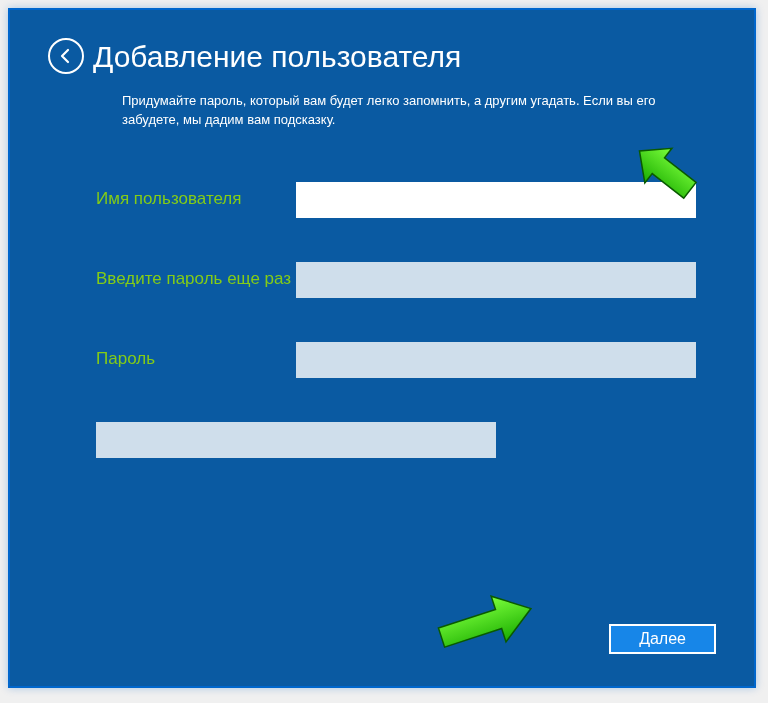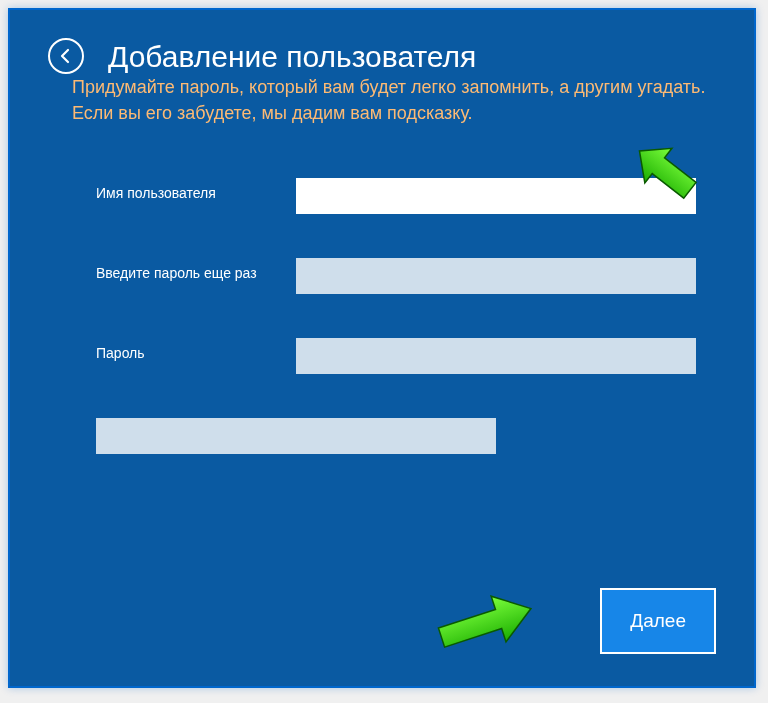--- a/index.html
+++ b/index.html
@@ -18,58 +18,59 @@
     height: 680px;
     background: #0a5aa2;
     border: 2px solid #0066cc;
     color: #ffffff;
     padding: 28px 38px 28px 38px;
     box-shadow: 0 0 8px rgba(0,100,200,0.3);
   }
   .header-row {
     display: flex;
     align-items: center;
-    gap: 24px;
+    gap: 9px;
+    margin-bottom: 18px;
   }
   .back-btn {
     width: 36px;
     height: 36px;
     border: 2px solid #ffffff;
     border-radius: 50%;
     display: flex;
     align-items: center;
     justify-content: center;
     cursor: pointer;
     flex-shrink: 0;
   }
   .back-btn svg { display: block; }
   .title {
     font-size: 30px;
     font-weight: 300;
     line-height: 1.1;
   }
   .description {
-    font-size: 18px;
+    font-size: 13px;
     line-height: 1.45;
-    margin-left: 24px;
+    margin-left: 74px;
     margin-bottom: 52px;
-    color: #fdba74;
+    color: #ffffff;
   }
   .form-row {
     display: flex;
     align-items: flex-start;
     margin-left: 48px;
     margin-bottom: 44px;
   }
   .form-label {
     width: 200px;
-    font-size: 14px;
+    font-size: 17px;
     padding-top: 6px;
     line-height: 1.3;
-    color: #ffffff;
+    color: #84cc16;
   }
   .form-input {
     width: 400px;
     height: 36px;
     border: none;
     background: #cfdeeb;
     font-size: 15px;
     padding: 0 8px;
     color: #333;
   }
@@ -79,22 +80,22 @@
   }
   .button-bar {
     position: absolute;
     bottom: 32px;
     right: 38px;
   }
   .next-btn {
     background: #1786e8;
     border: 2px solid #ffffff;
     color: #ffffff;
-    font-size: 19px;
-    padding: 20px 28px;
+    font-size: 16px;
+    padding: 4px 28px;
     cursor: pointer;
     font-family: inherit;
     margin-left: 9px;
   }
   
   .arrow {
     position: absolute;
     pointer-events: none;
   }
 </style>

